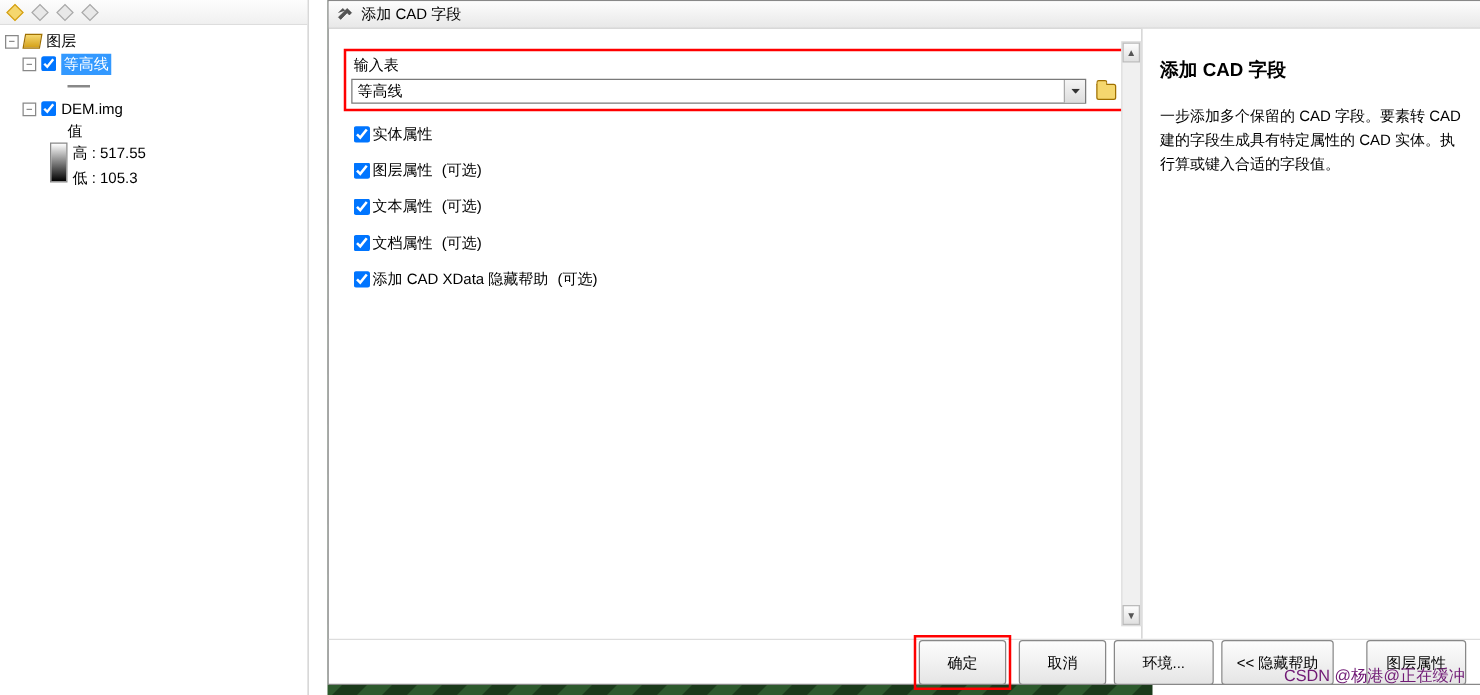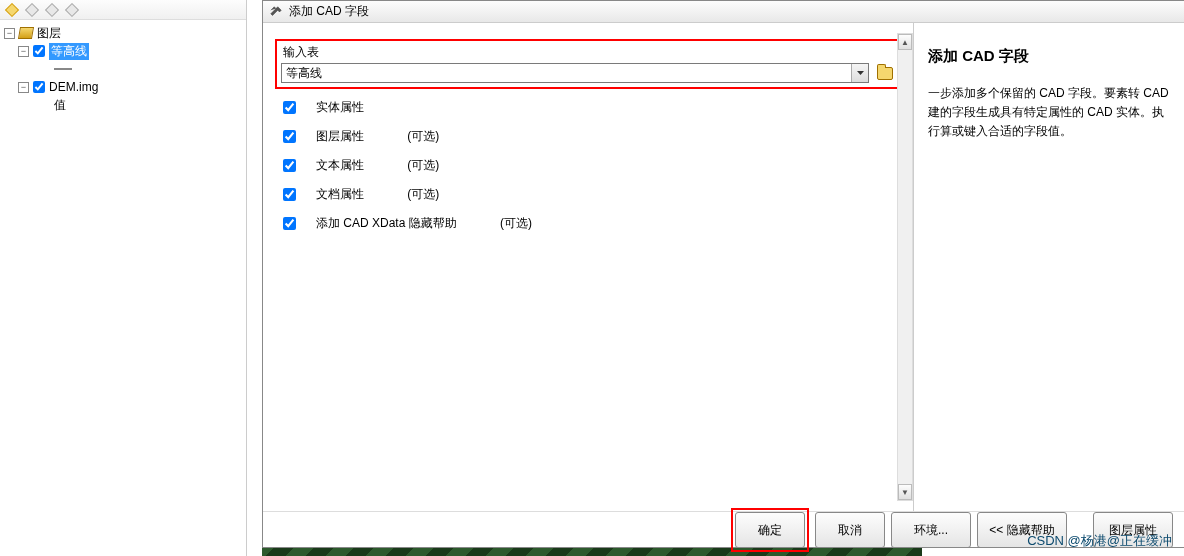--- a/index.html
+++ b/index.html
@@ -220,21 +220,21 @@
       height: 3px;
       background: #f5d76e;
       border: 1px solid #a07000;
       border-bottom: none;
       border-radius: 2px 2px 0 0;
     }
     .check-item {
       display: flex;
       align-items: center;
       padding: 6px 4px 6px 8px;
-      gap: 20px;
+      gap: 2px;
     }
     .check-item input[type="checkbox"] {
       width: 13px;
       height: 13px;
     }
     .scrollbar-v {
       position: absolute;
       right: 0;
       top: 10px;
       bottom: 10px;
@@ -299,21 +299,21 @@
       padding: 2px;
       display: inline-block;
     }
 
     
     .watermark {
       position: absolute;
       right: 12px;
       bottom: 6px;
       font-size: 13px;
-      color: #0c4a6e;
+      color: #701a75;
       font-family: Arial, sans-serif;
       z-index: 100;
       font-weight: 300;
     }
   </style>
 </head>
 <body>
 
 <div class="main-container">
 
@@ -350,20 +350,28 @@
       </div>
       <div class="tree-node">
         <span class="tree-indent indent-1"></span>
         <span class="tree-toggle">−</span>
         <input type="checkbox" class="tree-checkbox" checked="" style="">
         <span class="tree-label">DEM.img</span>
       </div>
       <div class="tree-node">
         <span class="tree-indent indent-3"></span>
         <span class="tree-label">值</span>
+      </div>
+      <div style="display:flex;align-items:flex-start;padding-left:4px">
+        <span class="gradient-swatch"></span>
+        <div class="legend-labels">
+          <div>高 : 517.55</div>
+          <div style="height:4px"></div>
+          <div>低 : 105.3</div>
+        </div>
       </div>
     </div>
   </div>
 </div>
 
 <div class="canvas-bg"></div>
 
 <div class="dialog">
   <div class="titlebar">
     <svg class="hammer-icon" viewBox="0 0 16 16">

